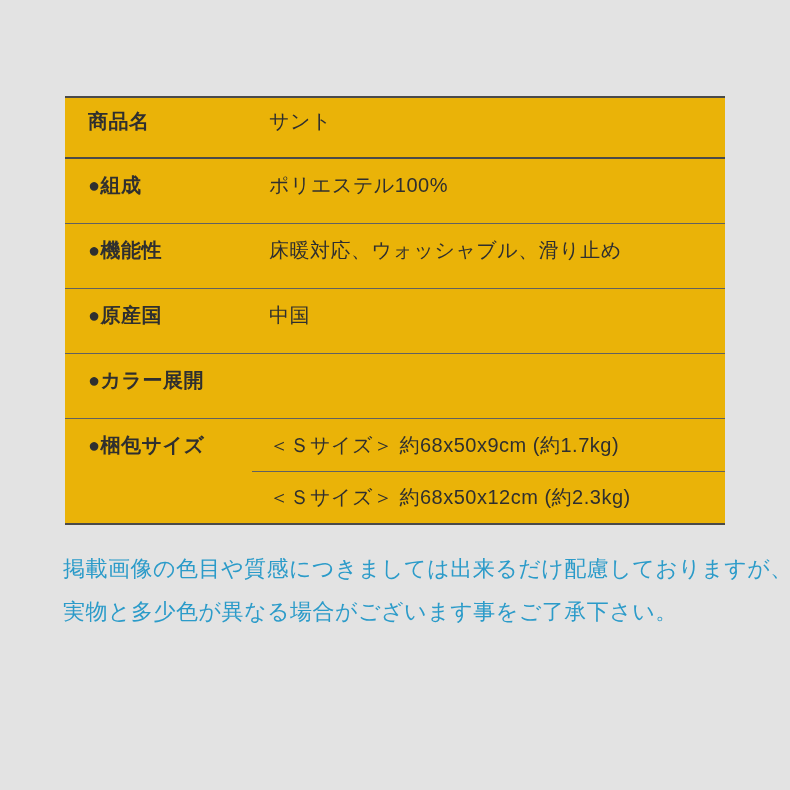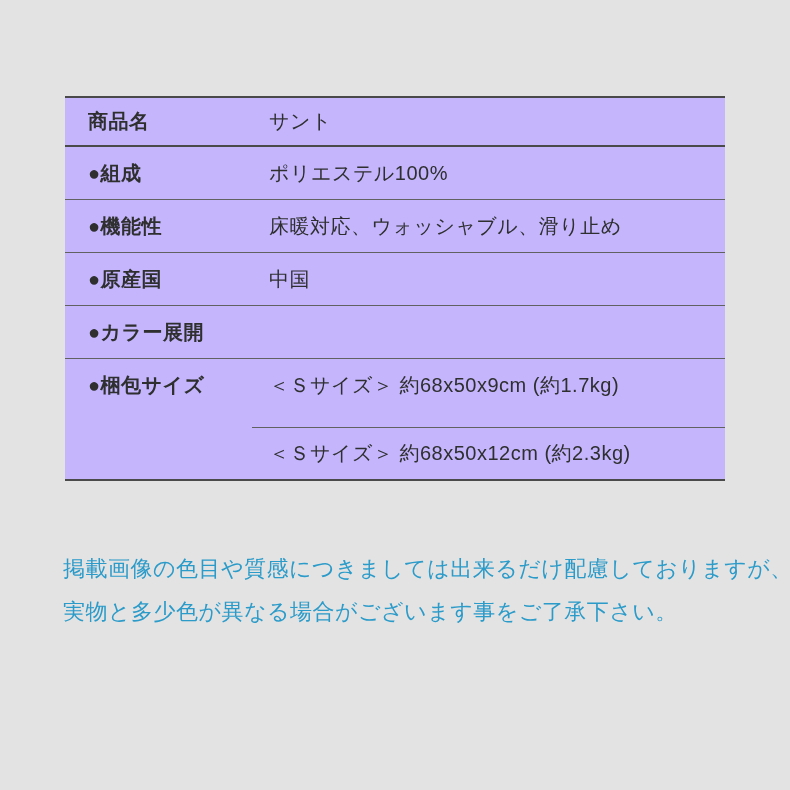--- a/index.html
+++ b/index.html
@@ -15,31 +15,32 @@
     color: #2f2f2f;
     overflow: hidden;
   }
 
   
   .spec-table {
     position: absolute;
     left: 65px;
     top: 96px;
     width: 660px;
-    background: #c4b5fd;
+    background: #eab308;
     border-top: 2px solid #4a4a4a;
     border-bottom: 2px solid #4a4a4a;
     box-sizing: border-box;
   }
   .row {
     display: flex;
     align-items: stretch;
   }
   .row + .row {
     border-top: 1px solid #616161;
+    margin-top: 12px;
   }
   .row.after-header {
     border-top: 2px solid #4a4a4a;
   }
   .cell {
     display: flex;
     align-items: center;
     box-sizing: border-box;
     font-size: 20px;
     letter-spacing: 0.5px;
@@ -65,21 +66,20 @@
     height: 52px;
   }
   .group-row .cell.label {
     height: 52px;
     align-self: flex-start;
   }
   .subrows {
     flex: 1 1 auto;
     display: flex;
     flex-direction: column;
-    gap: 16px;
   }
   .subrow {
     height: 52px;
     display: flex;
     align-items: center;
     padding-left: 17px;
     box-sizing: border-box;
     font-size: 20px;
     letter-spacing: 0.5px;
     white-space: nowrap;

